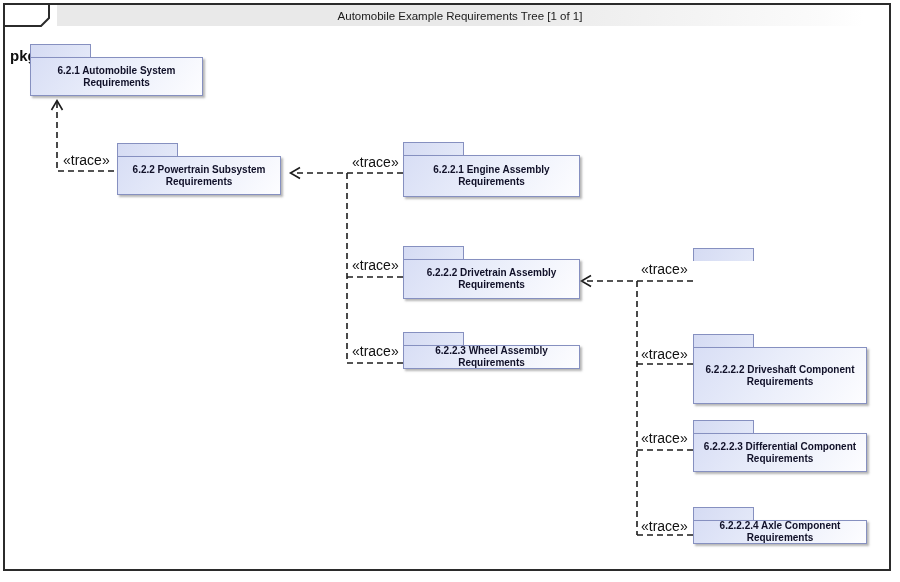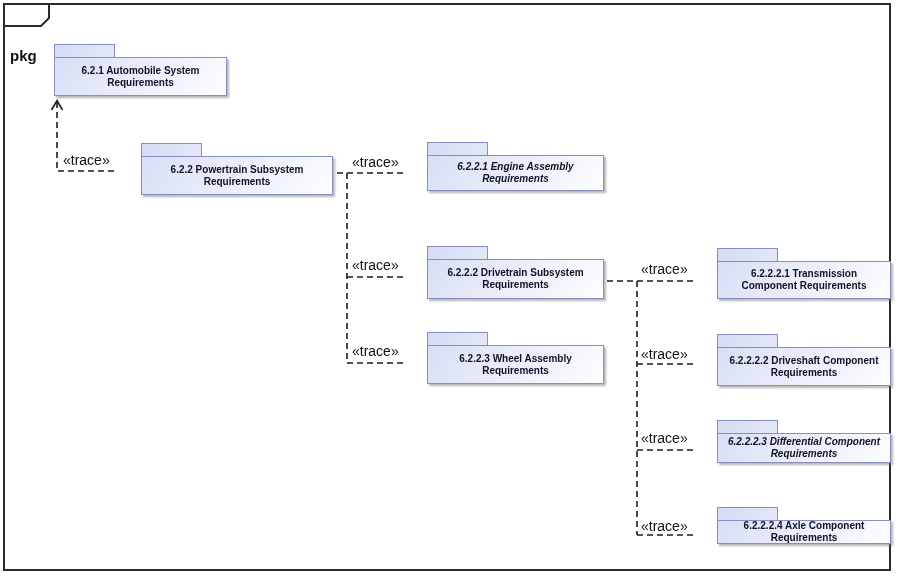--- a/index.html
+++ b/index.html
@@ -14,21 +14,21 @@
   .title-bar{
     position:absolute;left:57px;top:5px;width:806px;height:21px;
     background:linear-gradient(90deg,#e9e9e9 0%,#e9e9e9 55%,#fbfbfb 95%,#ffffff 100%);
     display:flex;align-items:center;justify-content:center;
     font-size:11.5px;color:#1a1a1a;
   }
   .pkg-tab-label{
     position:absolute;left:10px;top:7px;font-size:15px;font-weight:bold;color:#111;margin-top:40px;
   }
   svg.overlay{position:absolute;left:0;top:0;width:900px;height:582px;}
-  .node{position:absolute;margin-left:24px;}
+  .node{position:absolute;}
   .node .tab{
     width:61px;height:13px;
     background:linear-gradient(120deg,#d5dbf3,#e3e8f8);
     border:1.5px solid #8690c0;border-bottom:none;
     box-sizing:border-box;
   }
   .node .body{
     margin-top:0px;
     background:linear-gradient(125deg,#d8def5 0%,#e9edfa 45%,#fdfdff 100%);
     border:1.5px solid #8690c0;box-sizing:border-box;
@@ -43,20 +43,23 @@
     position:absolute;font-size:14px;color:#111;line-height:11px;
   }
 </style>
 </head>
 <body>
 
 <div class="canvas">
 
   <div class="frame-border"></div>
 
+  <div class="title-bar">
+    <span>Automobile Example Requirements Tree [1 of 1]</span>
+  </div>
 
   <svg class="overlay" viewBox="0 0 900 582">
 
     <path d="M 4,4 H 49 V 18 L 41,26 H 4 Z" fill="#ffffff" stroke="#2b2b2b" stroke-width="2"></path>
 
     <g stroke="#1c1c1c" stroke-width="1.6" fill="none">
       <polyline points="57,102 57,171 117,171" stroke-dasharray="6 4"></polyline>
       <path d="M 51.5,110 L 57,100.5 L 62.5,110"></path>
     </g>
 
@@ -83,69 +86,65 @@
   <div class="node" style="left:30px;top:44px;">
     <div class="tab"></div>
     <div class="body" style="width:173px;height:39px;">
       <span class="node-label">6.2.1 Automobile System
 Requirements</span>
     </div>
   </div>
 
   <div class="node" style="left:117px;top:143px;">
     <div class="tab"></div>
-    <div class="body" style="width:192px;height:39px;">
+    <div class="body" style="width:164px;height:39px;">
       <span class="node-label">6.2.2 Powertrain Subsystem
 Requirements</span>
     </div>
   </div>
 
   <div class="node" style="left:403px;top:142px;">
     <div class="tab"></div>
-    <div class="body" style="width:177px;height:36px;font-style:italic;">
+    <div class="body" style="width:177px;height:42px;">
       <span class="node-label">6.2.2.1 Engine Assembly
 Requirements</span>
     </div>
   </div>
 
   <div class="node" style="left:403px;top:246px;">
     <div class="tab"></div>
     <div class="body" style="width:177px;height:40px;">
-      <span class="node-label">6.2.2.2 Drivetrain Subsystem
+      <span class="node-label">6.2.2.2 Drivetrain Assembly
 Requirements</span>
     </div>
   </div>
 
   <div class="node" style="left:403px;top:332px;">
     <div class="tab"></div>
-    <div class="body" style="width:177px;height:39px;">
+    <div class="body" style="width:177px;height:24px;">
       <span class="node-label">6.2.2.3 Wheel Assembly
 Requirements</span>
     </div>
   </div>
 
   <div class="node" style="left:693px;top:248px;">
     <div class="tab"></div>
-    <div class="body" style="width:174px;height:38px;">
-      <span class="node-label">6.2.2.2.1 Transmission
-Component Requirements</span>
-    </div>
   </div>
 
   <div class="node" style="left:693px;top:334px;">
     <div class="tab"></div>
-    <div class="body" style="width:174px;height:39px;">
+    <div class="body" style="width:174px;height:57px;">
       <span class="node-label">6.2.2.2.2 Driveshaft Component
 Requirements</span>
     </div>
   </div>
 
   <div class="node" style="left:693px;top:420px;">
     <div class="tab"></div>
-    <div class="body" style="width:174px;height:30px;font-style:italic;">
+    <div class="body" style="width:174px;height:39px;">
       <span class="node-label">6.2.2.2.3 Differential Component
 Requirements</span>
     </div>
   </div>
 
   <div class="node" style="left:693px;top:507px;">
     <div class="tab"></div>
     <div class="body" style="width:174px;height:24px;">
       <span class="node-label">6.2.2.2.4 Axle Component
 Requirements</span>

